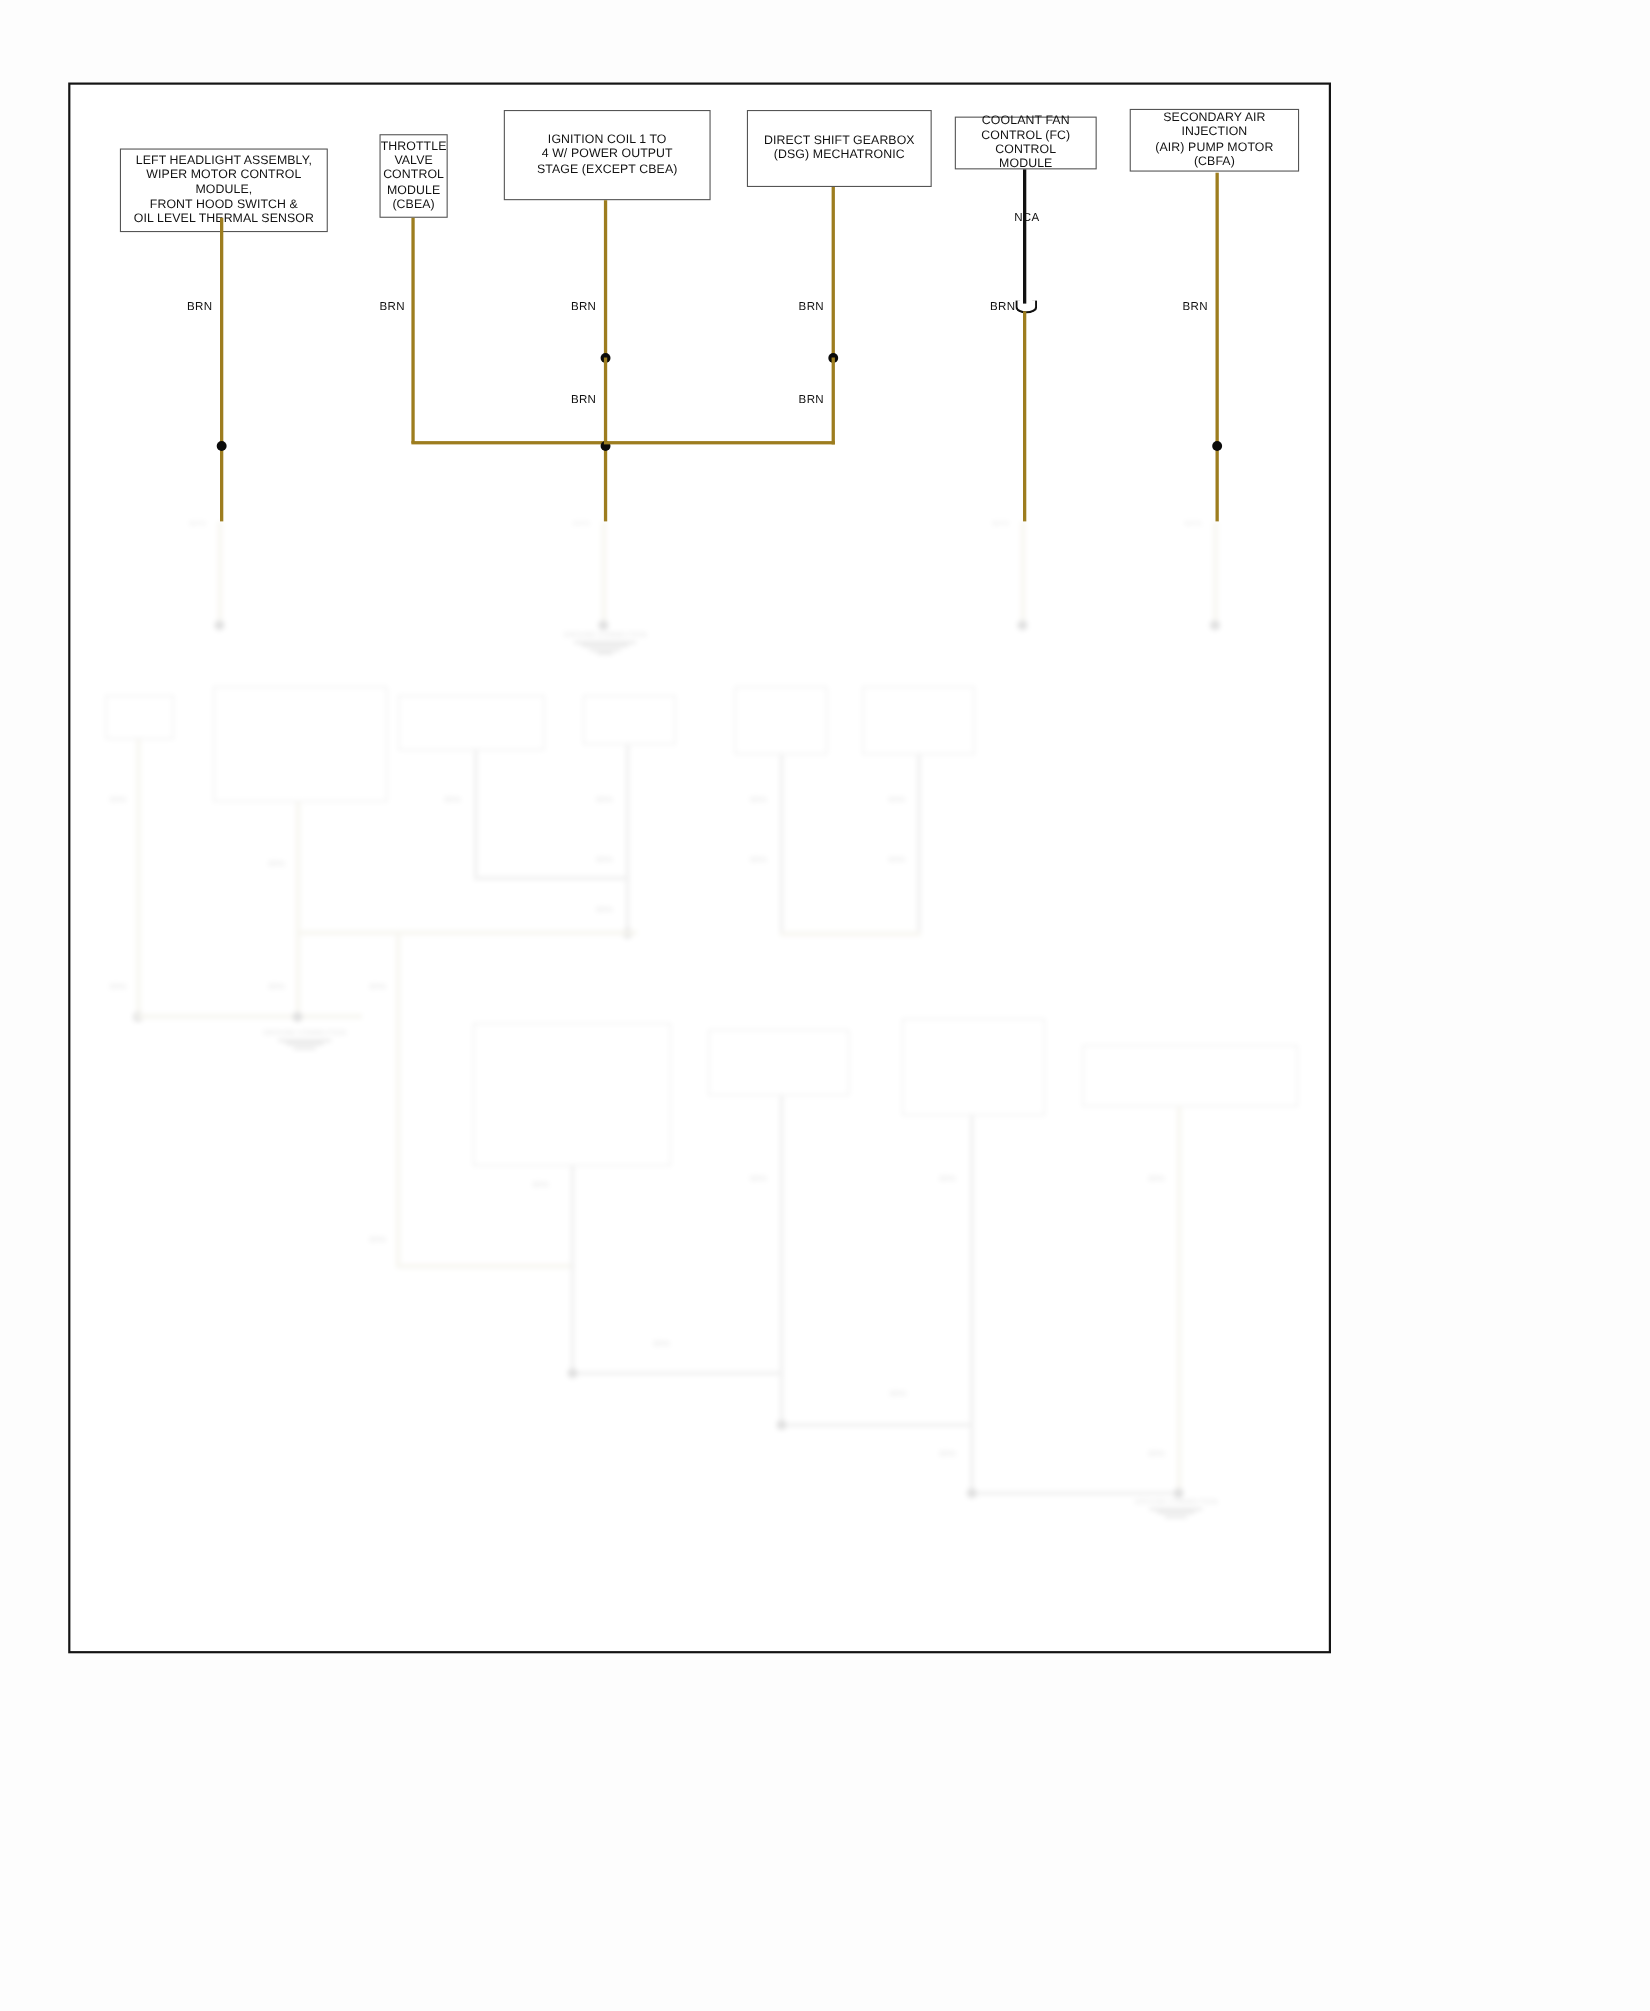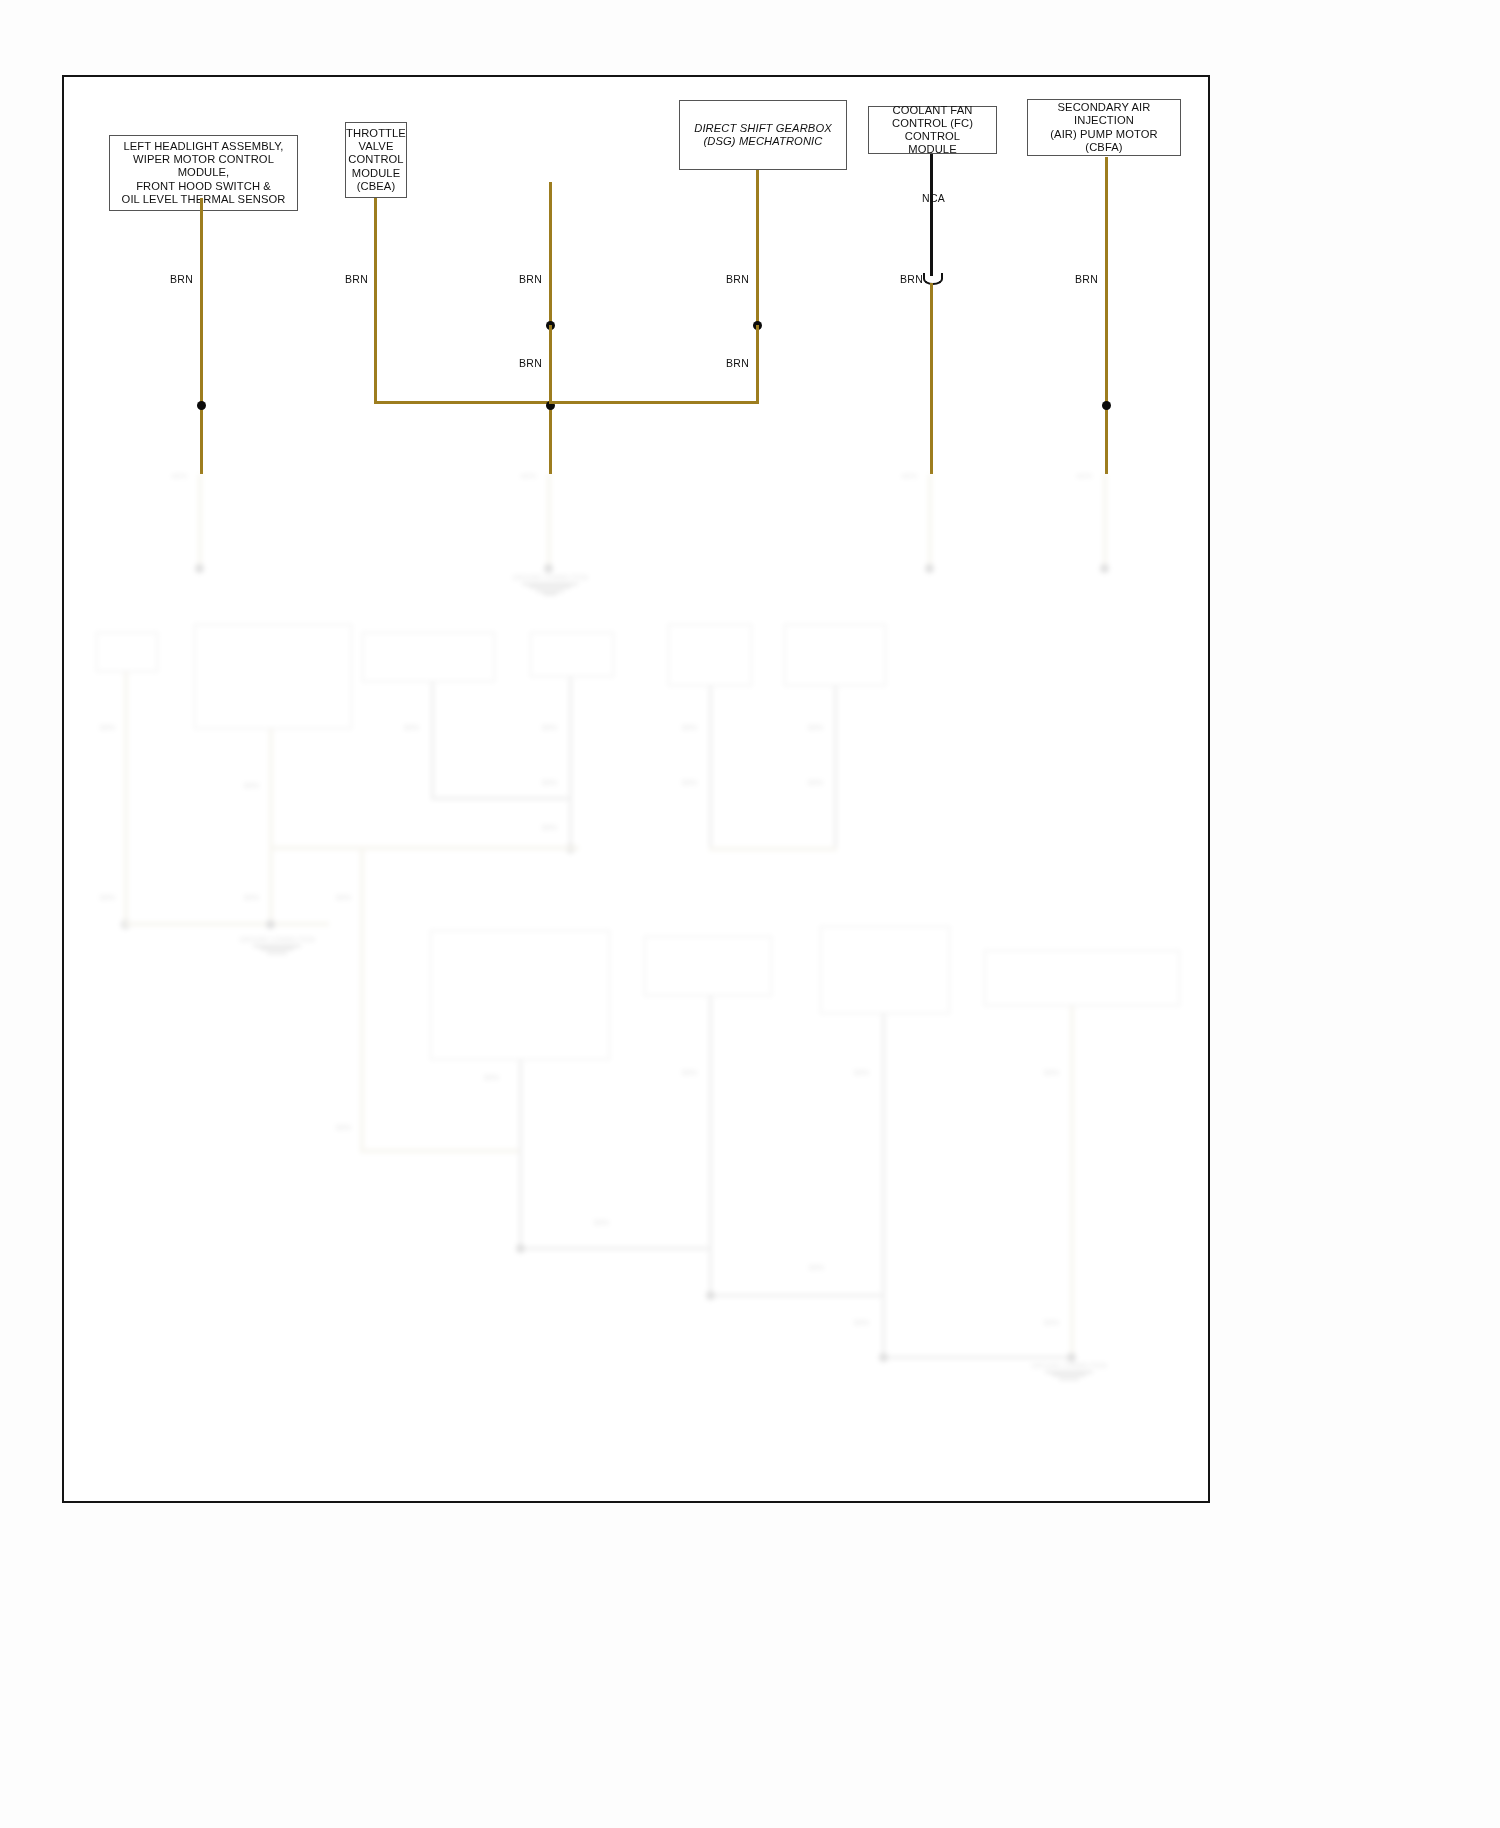--- a/index.html
+++ b/index.html
@@ -87,22 +87,27 @@
   </div>
 
   <div class="cbox" style="left:281px;top:45px;width:62px;height:76px;">
     <span>THROTTLE
 VALVE
 CONTROL
 MODULE
 (CBEA)</span>
   </div>
 
-
-  <div class="cbox" style="left:615px;top:23px;width:168px;height:70px;font-style:italic;">
+  <div class="cbox" style="left:394px;top:23px;width:188px;height:82px;">
+    <span>IGNITION COIL 1 TO
+4 W/ POWER OUTPUT
+STAGE (EXCEPT CBEA)</span>
+  </div>
+
+  <div class="cbox" style="left:615px;top:23px;width:168px;height:70px;">
     <span>DIRECT SHIFT GEARBOX
 (DSG) MECHATRONIC</span>
   </div>
 
   <div class="cbox" style="left:804px;top:29px;width:129px;height:48px;">
     <span>COOLANT FAN
 CONTROL (FC) CONTROL
 MODULE</span>
   </div>
 

